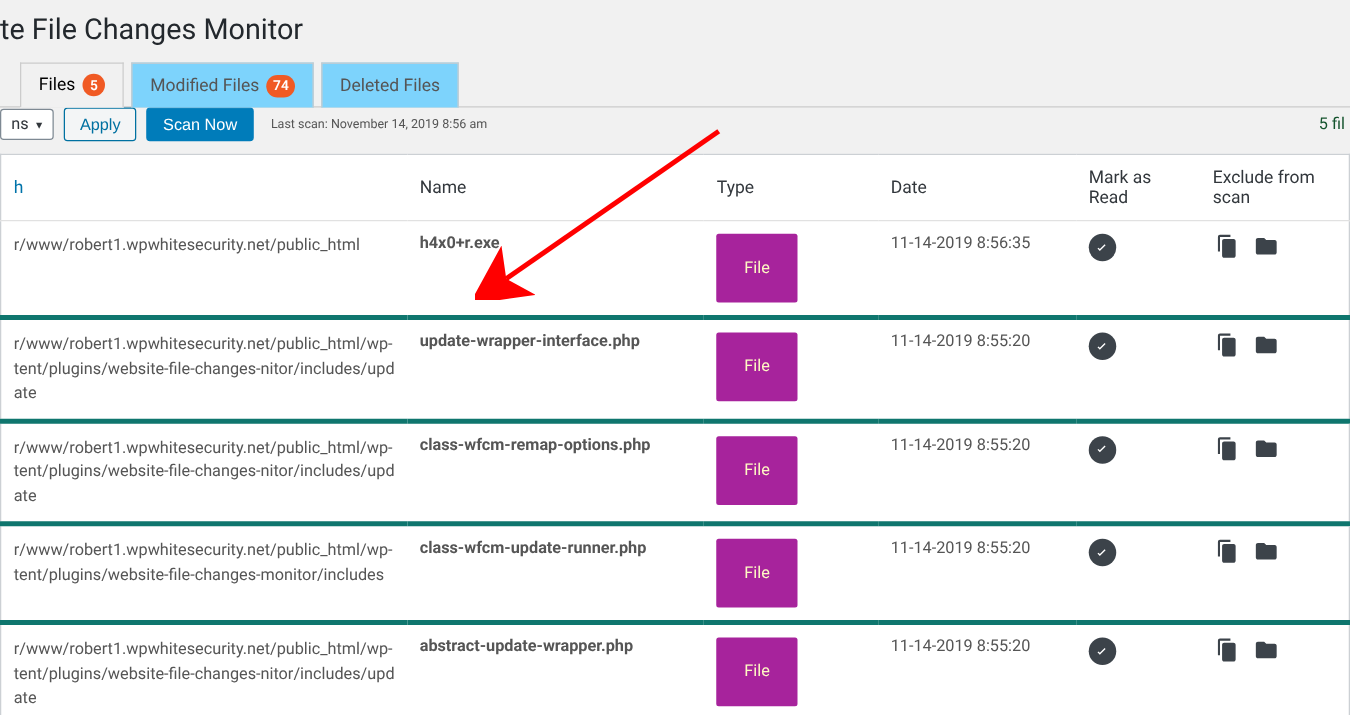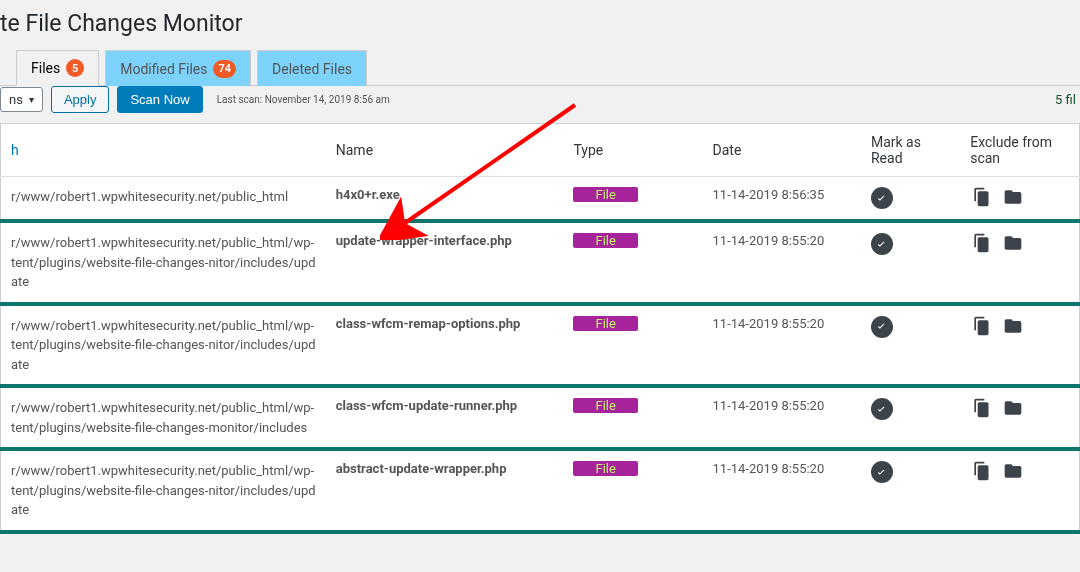--- a/index.html
+++ b/index.html
@@ -128,22 +128,22 @@
     }
     .col-path { width: 330px; }
     .col-name { width: 240px; }
     .col-type { width: 140px; }
     .col-date { width: 160px; }
     .col-mark { width: 100px; text-align: left; }
     .col-exclude { width: 120px; }
     .type-badge {
       display: inline-block;
       background: #a7239c;
-      color: #bef264;
-      padding: 0 22px;
+      color: #fef9c3;
+      padding: 20px 22px;
       border-radius: 2px;
       font-size: 13px;
       text-align: center;
     }
     .icon-check {
       width: 22px; height: 22px;
       display: inline-flex; align-items:center; justify-content:center;
       background: #3c434a; border-radius: 50%; color:#fff; font-size:13px;
     }
     .exclude-icons { display: flex; gap: 10px; }

